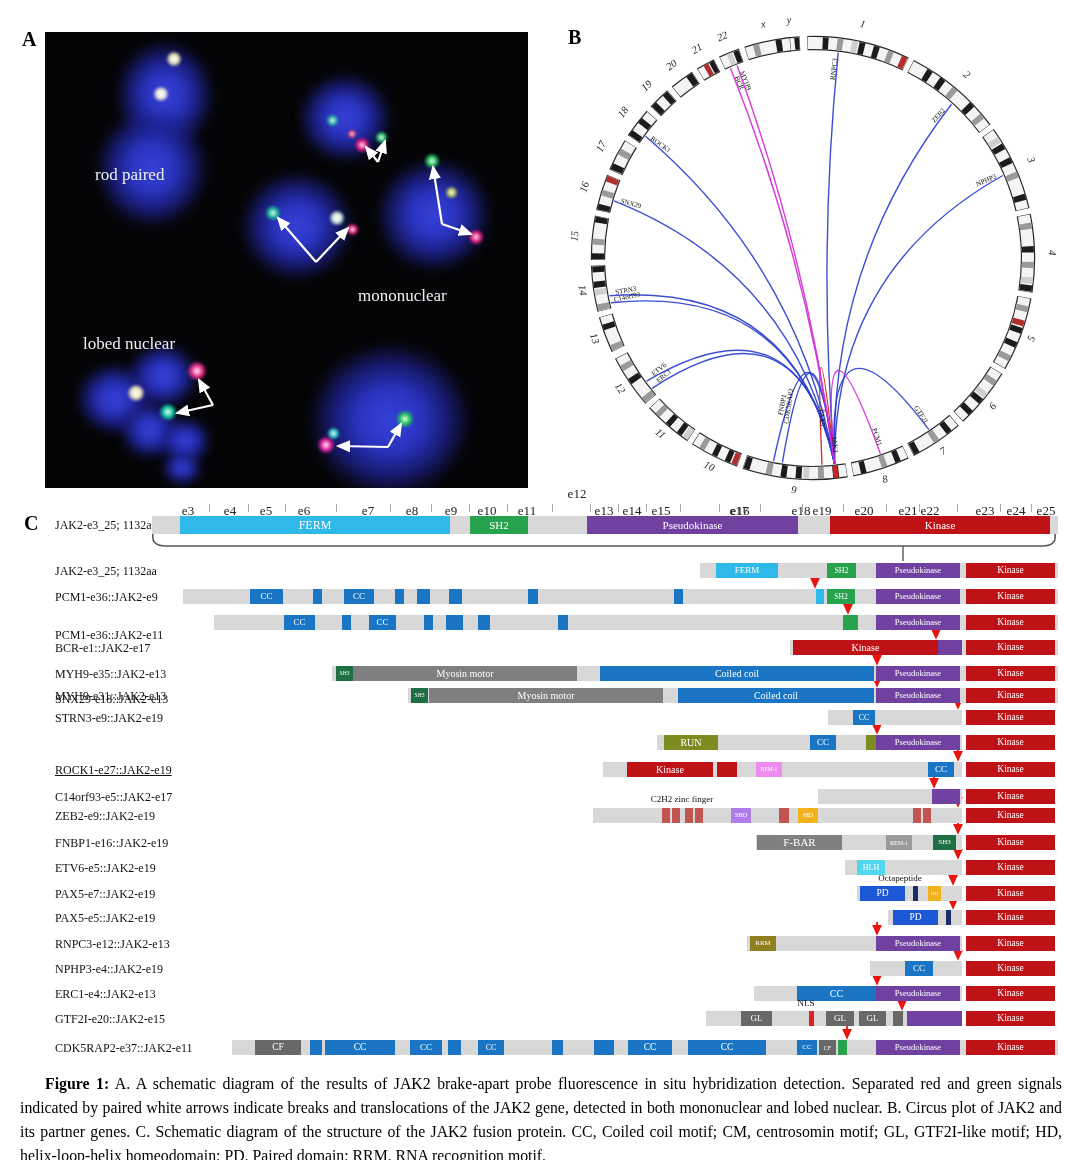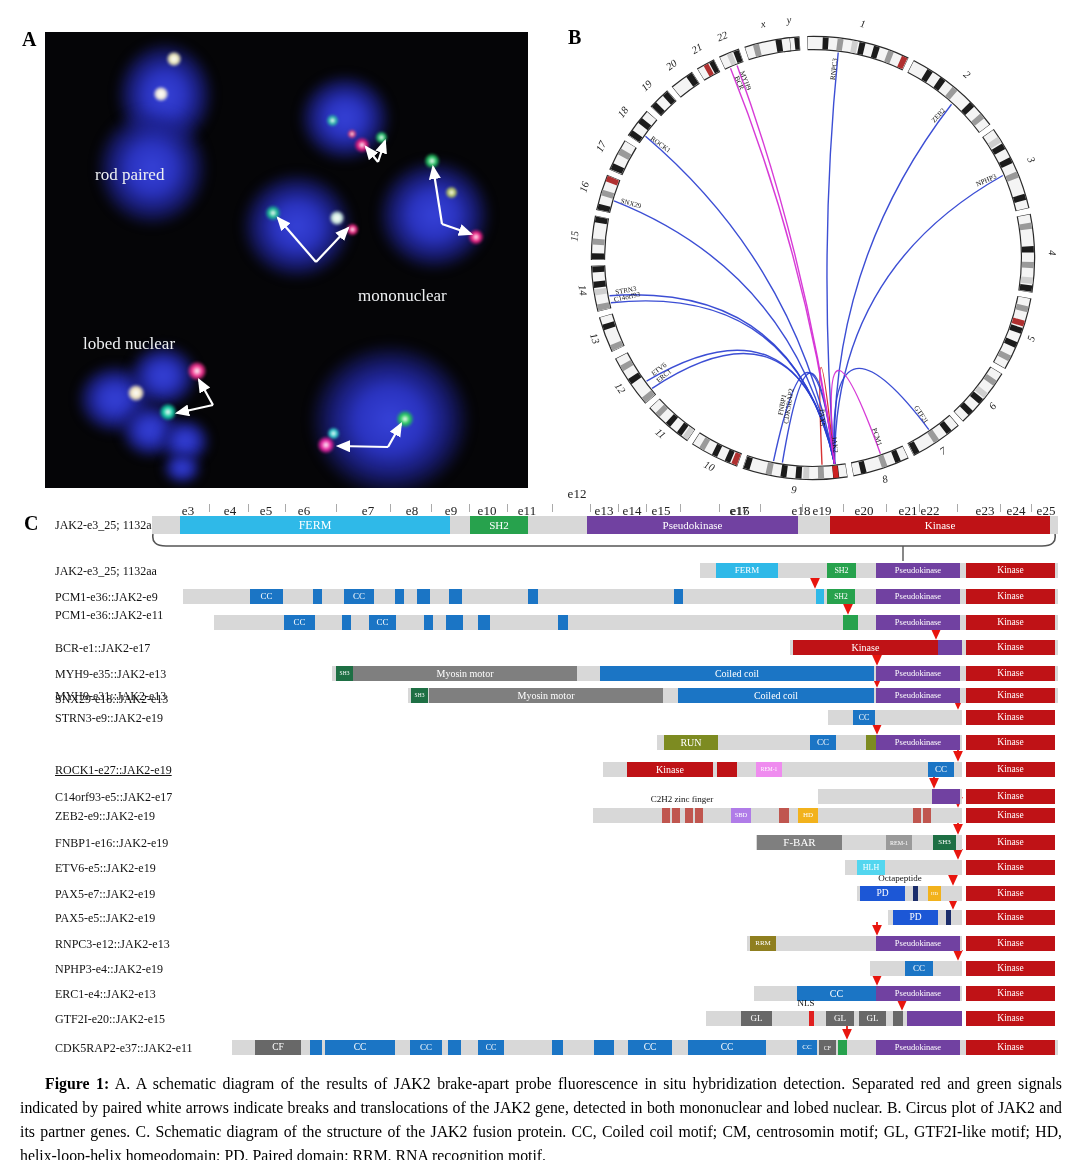--- a/index.html
+++ b/index.html
@@ -369,21 +369,21 @@
       <div class="seg" style="left: 344px; top: 589px; width: 30px; height: 15px; background: rgb(27, 117, 197); font-size: 9px;">CC</div>
       <div class="seg" style="left: 395px; top: 589px; width: 9px; height: 15px; background: rgb(27, 117, 197);"></div>
       <div class="seg" style="left: 417px; top: 589px; width: 13px; height: 15px; background: rgb(27, 117, 197);"></div>
       <div class="seg" style="left: 449px; top: 589px; width: 13px; height: 15px; background: rgb(27, 117, 197);"></div>
       <div class="seg" style="left: 528px; top: 589px; width: 10px; height: 15px; background: rgb(27, 117, 197);"></div>
       <div class="seg" style="left: 674px; top: 589px; width: 9px; height: 15px; background: rgb(27, 117, 197);"></div>
       <div class="seg" style="left: 816px; top: 589px; width: 8px; height: 15px; background: rgb(47, 185, 232);"></div>
       <div class="seg" style="left: 827px; top: 589px; width: 28px; height: 15px; background: rgb(39, 162, 77); font-size: 7.5px;">SH2</div>
       <div class="seg" style="left: 876px; top: 589px; width: 84px; height: 15px; background: rgb(113, 65, 161); font-size: 8.5px;">Pseudokinase</div>
       <div class="seg" style="left: 966px; top: 589px; width: 89px; height: 15px; background: rgb(191, 18, 22); font-size: 9.5px;">Kinase</div>
-      <div class="rowlabel" style="top: 608px;">PCM1-e36::JAK2-e11</div>
+      <div class="rowlabel" style="top: 628px;">PCM1-e36::JAK2-e11</div>
       <div class="seg" style="left: 214px; top: 615px; width: 844px; height: 15px; background: rgb(216, 216, 216);"></div>
       <div class="seg" style="left: 284px; top: 615px; width: 31px; height: 15px; background: rgb(27, 117, 197); font-size: 9px;">CC</div>
       <div class="seg" style="left: 342px; top: 615px; width: 9px; height: 15px; background: rgb(27, 117, 197);"></div>
       <div class="seg" style="left: 369px; top: 615px; width: 27px; height: 15px; background: rgb(27, 117, 197); font-size: 9px;">CC</div>
       <div class="seg" style="left: 424px; top: 615px; width: 9px; height: 15px; background: rgb(27, 117, 197);"></div>
       <div class="seg" style="left: 446px; top: 615px; width: 17px; height: 15px; background: rgb(27, 117, 197);"></div>
       <div class="seg" style="left: 478px; top: 615px; width: 12px; height: 15px; background: rgb(27, 117, 197);"></div>
       <div class="seg" style="left: 558px; top: 615px; width: 10px; height: 15px; background: rgb(27, 117, 197);"></div>
       <div class="seg" style="left: 843px; top: 615px; width: 15px; height: 15px; background: rgb(39, 162, 77);"></div>
       <div class="seg" style="left: 876px; top: 615px; width: 84px; height: 15px; background: rgb(113, 65, 161); font-size: 8.5px;">Pseudokinase</div>

